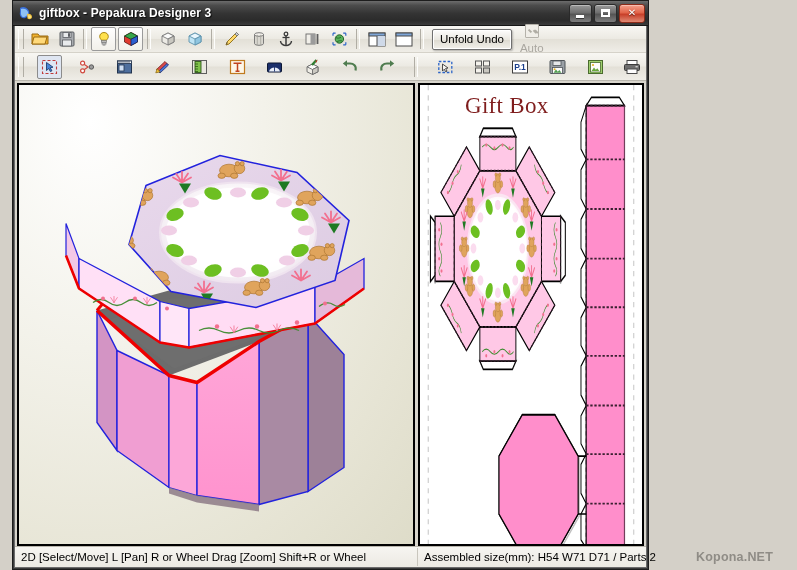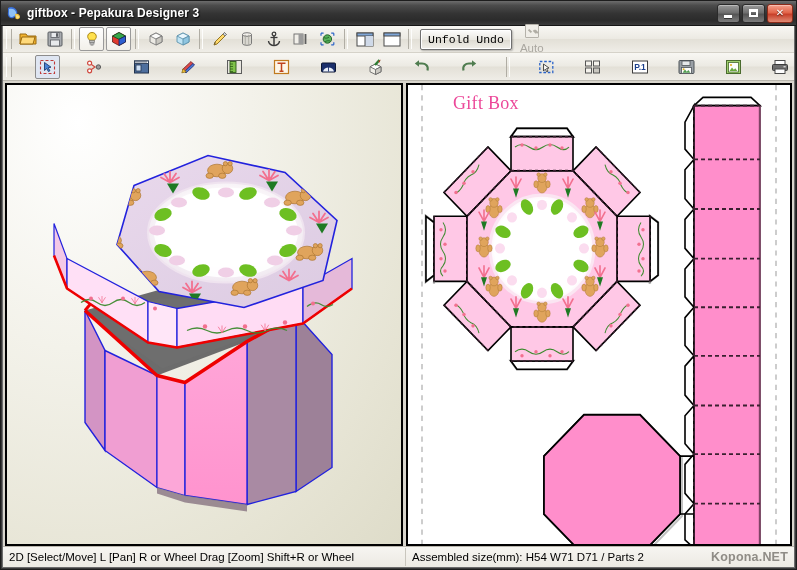--- a/index.html
+++ b/index.html
@@ -2,24 +2,24 @@
 <html><head>
 <meta charset="utf-8">
 <style>
   html,body{margin:0;padding:0;}
   body{
     width:797px;height:570px;overflow:hidden;
     font-family:"Liberation Sans", sans-serif;
     background:#d4d0c8;
   }
   .app-window{
-    position:relative;width:797px;height:570px;box-sizing:border-box;
+    position:relative;width:637px;height:570px;box-sizing:border-box;
     background:linear-gradient(180deg,#4a4a4a 0%,#2f2f2f 3%,#3a3a3a 100%);
     border:1px solid #1d1d1d;
-    display:flex;flex-direction:column;
+    display:flex;flex-direction:column;margin-left:12px;
   }
 
   
   .titlebar{
     height:24px;flex:0 0 24px;position:relative;
     background:linear-gradient(180deg,#6d6d6d 0%,#4c4c4c 18%,#343434 52%,#2b2b2b 80%,#3b3b3b 100%);
     display:flex;align-items:center;padding:0 3px 0 5px;
     border-bottom:1px solid #161616;
   }
   .app-icon{width:16px;height:16px;flex:0 0 16px;position:relative;margin-right:5px;}
@@ -75,42 +75,42 @@
   }
   .tb-btn.framed{border:1px solid #9a9a9a;background:linear-gradient(180deg,#ffffff 0%,#f2f0ea 100%);}
   .tb-btn.pressed{border:1px solid #8c8c8c;background:#dfe6f2;}
   .tb-btn svg{display:block;}
 
   .unfold-btn{
     height:19px;margin-left:5px;margin-right:8px;padding:0 7px;
     display:flex;align-items:center;justify-content:center;
     font-size:11.5px;color:#000;white-space:nowrap;border-radius:2px;
     background:linear-gradient(180deg,#fdfdfd 0%,#e9e7e0 52%,#dedbd2 54%,#f2f0ea 100%);
-    border:1px solid #707070;box-shadow:inset 0 0 0 1px #fff, 1px 1px 2px rgba(0,0,0,.25);font-family:Liberation Mono, monospace;
+    border:1px solid #707070;box-shadow:inset 0 0 0 1px #fff, 1px 1px 2px rgba(0,0,0,.25);
   }
   .auto-chk{display:flex;align-items:center;gap:4px;opacity:1;flex-direction:column;}
   .auto-box{
     width:12px;height:12px;border:1px solid #b5b2aa;background:#f0eee8;position:relative;border-radius:1px;
   }
   .auto-box:after{
     content:"";position:absolute;left:2px;top:5px;width:4px;height:2px;background:#b0ada4;
     transform:rotate(45deg);box-shadow:4px -3px 0 0 #b0ada4, 5px -4px 0 0 #b0ada4;
   }
   .auto-label{font-size:11.5px;color:#aaa7a0;}
 
   
   .panes{flex:1 1 auto;display:flex;background:#d8d5cc;min-height:0;padding:2px 2px 0 2px;gap:0;}
   .pane{position:relative;background:#fff;border:1px solid #000;box-sizing:border-box;overflow:hidden;}
   .pane.left{flex:0 0 398px;border:2px solid #000;}
   .pane-3d{width:100%;height:100%;background:radial-gradient(ellipse at 18% 8%, #ffffff 0%, #f3f2ea 38%, #e6e4d4 78%, #dedcc9 100%);}
   .pane.right{flex:1 1 auto;margin-left:3px;border:2px solid #000;background:#fff;}
 
   .pattern-title{
     position:absolute;left:45px;top:8px;font-family:"Liberation Serif", serif;
-    font-size:18px;color:#ec4899;letter-spacing:.3px;
+    font-size:23px;color:#7f1d1d;letter-spacing:.3px;
   }
 
   
   .statusbar{
     flex:0 0 20px;height:20px;display:flex;align-items:center;
     background:linear-gradient(180deg,#f6f5f1 0%,#eceae3 100%);
     border-top:1px solid #b9b6ad;font-size:11.5px;color:#000;
   }
   .sb-cell{padding:0 6px;height:18px;display:flex;align-items:center;white-space:nowrap;}
   .sb-cell.c1{flex:0 0 390px;border-right:1px solid #c9c6bd;}

